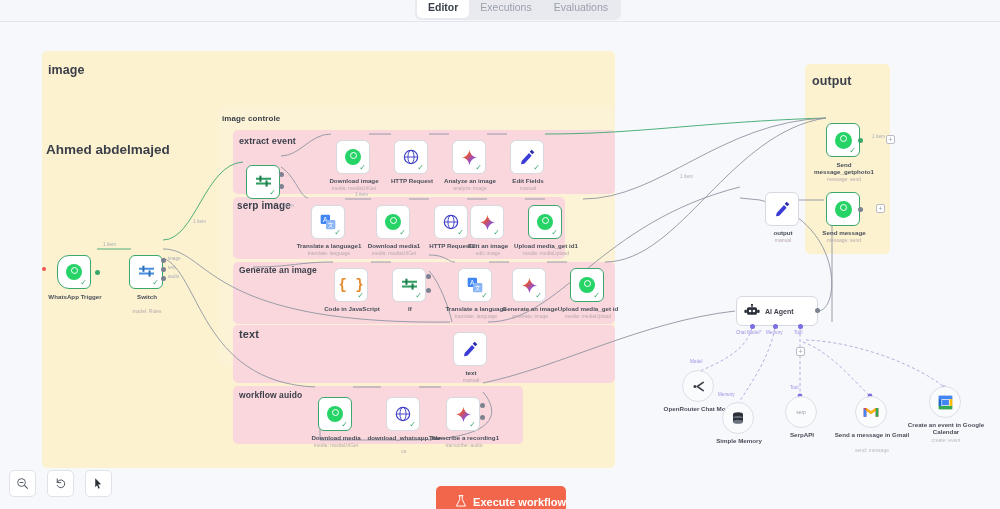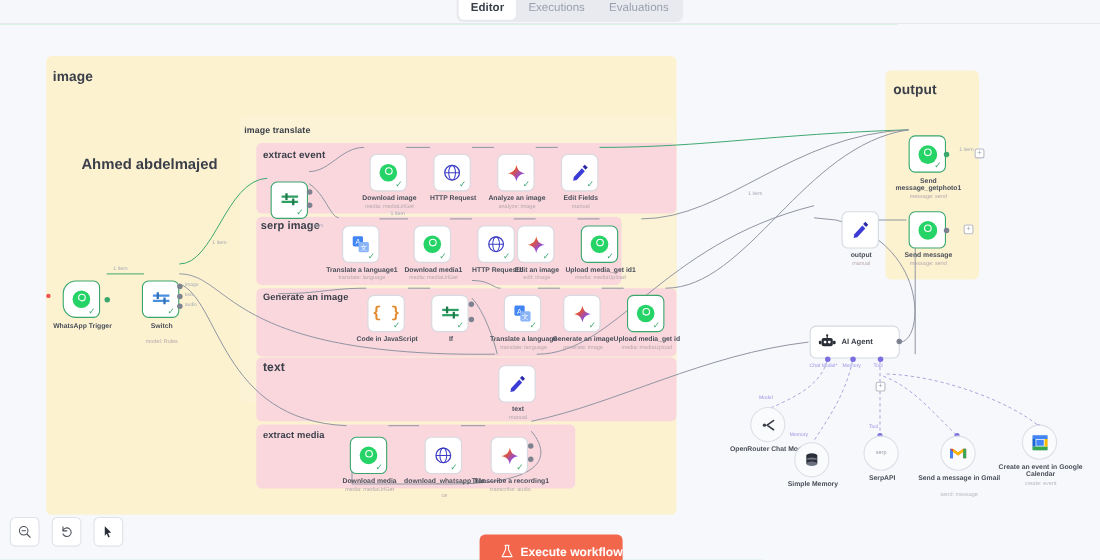--- a/index.html
+++ b/index.html
@@ -147,39 +147,39 @@
       <div class="tab">Evaluations</div>
     </div>
   </div>
   <div class="divider-line"></div>
 
   <div class="canvas">
 
     <div class="sticky note-yellow" style="left:42px; top:29px; width:573px; height:417px;"></div>
     <div class="sticky-title" style="left:48px; top:41px; font-size:12.5px;">image</div>
 
-    <div class="big-name" style="left:74px; top:120px;">Ahmed abdelmajed</div>
+    <div class="big-name" style="left:46px; top:120px;">Ahmed abdelmajed</div>
 
     <div class="sticky note-yellow-l" style="left:218px; top:84px; width:397px; height:260px;"></div>
-    <div class="sticky-title" style="left:222px; top:92px; font-size:8px;">image translate</div>
+    <div class="sticky-title" style="left:222px; top:92px; font-size:8px;">image controle</div>
 
     <div class="sticky note-pink" style="left:233px; top:108px; width:382px; height:64px;"></div>
     <div class="sticky-title" style="left:239px; top:114px; font-size:9px;">extract event</div>
 
     <div class="sticky note-pink" style="left:233px; top:175px; width:332px; height:62px;"></div>
     <div class="sticky-title" style="left:237px; top:178px; font-size:10px;">serp image</div>
 
     <div class="sticky note-pink" style="left:233px; top:240px; width:382px; height:62px;"></div>
     <div class="sticky-title" style="left:239px; top:243px; font-size:8.5px;">Generate an image</div>
 
     <div class="sticky note-pink" style="left:233px; top:303px; width:382px; height:58px;"></div>
     <div class="sticky-title" style="left:239px; top:306px; font-size:11px;">text</div>
 
     <div class="sticky note-pink" style="left:233px; top:364px; width:290px; height:58px;"></div>
-    <div class="sticky-title" style="left:239px; top:368px; font-size:8.5px;">extract media</div>
+    <div class="sticky-title" style="left:239px; top:368px; font-size:8.5px;">workflow auido</div>
 
     <div class="sticky note-yellow" style="left:805px; top:42px; width:85px; height:190px;"></div>
     <div class="sticky-title" style="left:812px; top:52px; font-size:12.5px;">output</div>
 
     <svg class="edges" viewBox="0 0 1000 487">
       <g fill="none" stroke="#8f94a1" stroke-width="0.9">
 
         <path d="M97,227 L131,227" stroke="#3aa76d"></path>
 
         <path d="M163,218 C195,218 205,142 243,140" stroke="#3aa76d"></path>

